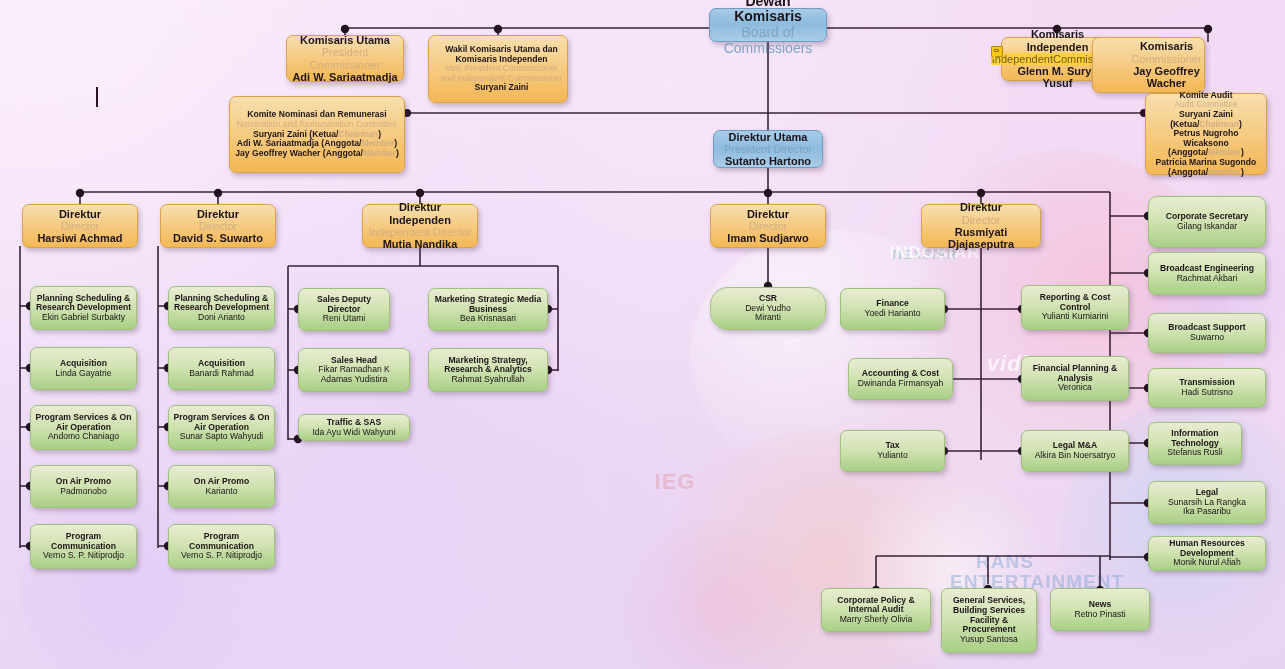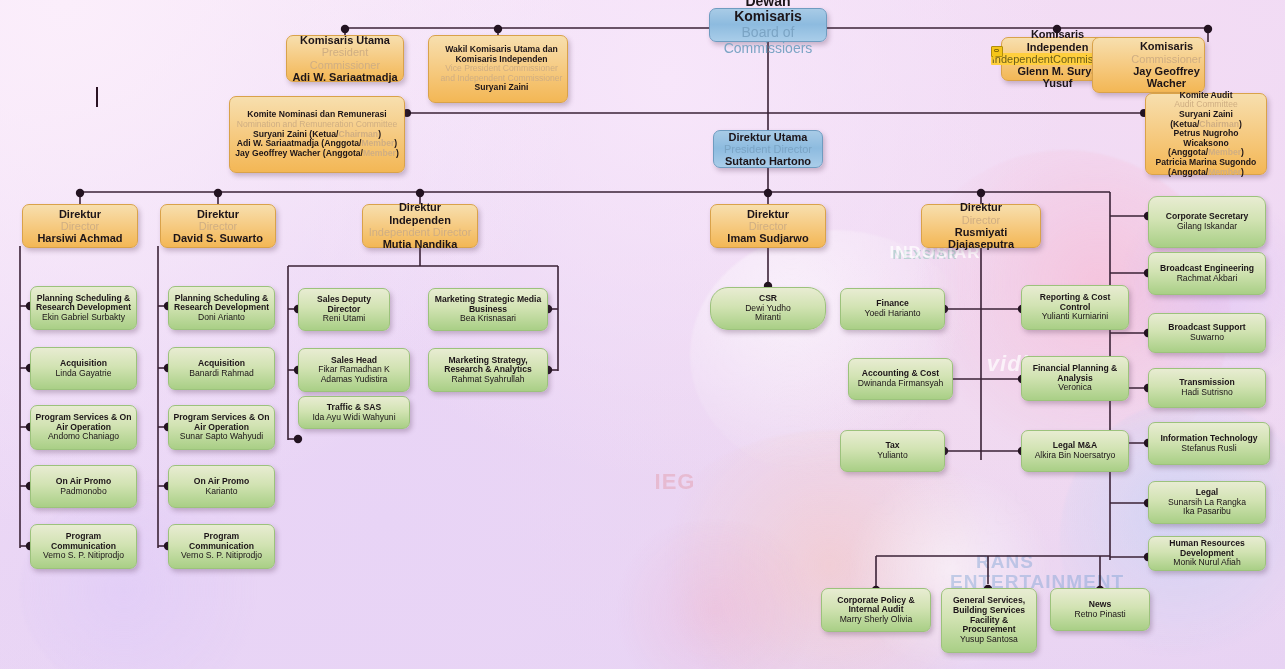--- a/index.html
+++ b/index.html
@@ -353,21 +353,21 @@
 
   <div class="node green fs9" style="left:298px;top:288px;width:92px;height:43px;">
     <div class="t1">Sales Deputy Director</div>
     <div class="t3">Reni Utami</div>
   </div>
   <div class="node green fs9" style="left:298px;top:348px;width:112px;height:44px;">
     <div class="t1">Sales Head</div>
     <div class="t3" style="white-space:pre-line">Fikar Ramadhan K
 Adamas Yudistira</div>
   </div>
-  <div class="node green fs9" style="left:298px;top:396px;width:112px;height:33px;">
+  <div class="node green fs9" style="left:298px;top:414px;width:112px;height:27px;">
     <div class="t1">Traffic &amp; SAS</div>
     <div class="t3">Ida Ayu Widi Wahyuni</div>
   </div>
 
   <div class="node green fs9" style="left:428px;top:288px;width:120px;height:43px;">
     <div class="t1">Marketing Strategic Media Business</div>
     <div class="t3">Bea Krisnasari</div>
   </div>
   <div class="node green fs9" style="left:428px;top:348px;width:120px;height:44px;">
     <div class="t1">Marketing Strategy, Research &amp; Analytics</div>
@@ -415,21 +415,21 @@
     <div class="t3">Rachmat Akbari</div>
   </div>
   <div class="node green fs9" style="left:1148px;top:313px;width:118px;height:40px;">
     <div class="t1">Broadcast Support</div>
     <div class="t3">Suwarno</div>
   </div>
   <div class="node green fs9" style="left:1148px;top:368px;width:118px;height:40px;">
     <div class="t1">Transmission</div>
     <div class="t3">Hadi Sutrisno</div>
   </div>
-  <div class="node green fs9" style="left:1148px;top:422px;width:122px;height:43px;">
+  <div class="node green fs9" style="left:1148px;top:422px;width:94px;height:43px;">
     <div class="t1">Information Technology</div>
     <div class="t3">Stefanus Rusli</div>
   </div>
   <div class="node green fs9" style="left:1148px;top:481px;width:118px;height:43px;">
     <div class="t1">Legal</div>
     <div class="t3" style="white-space:pre-line">Sunarsih La Rangka
 Ika Pasaribu</div>
   </div>
   <div class="node green fs9" style="left:1148px;top:536px;width:118px;height:35px;">
     <div class="t1">Human Resources Development</div>

